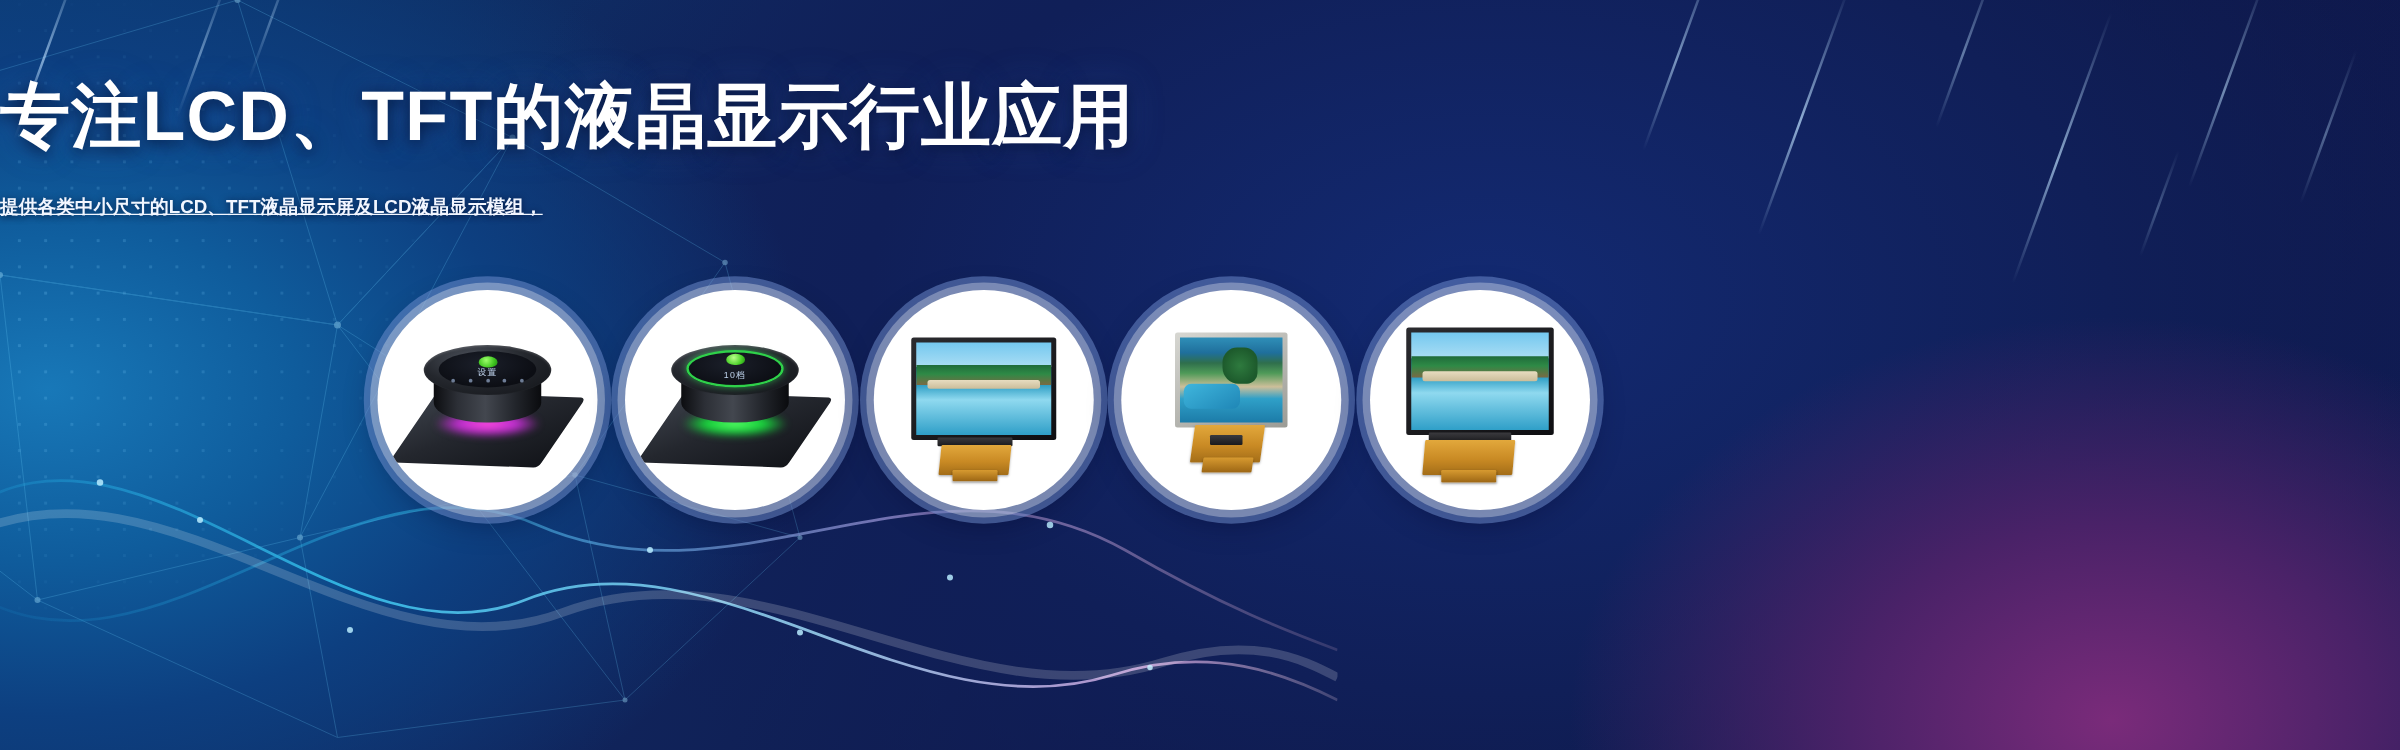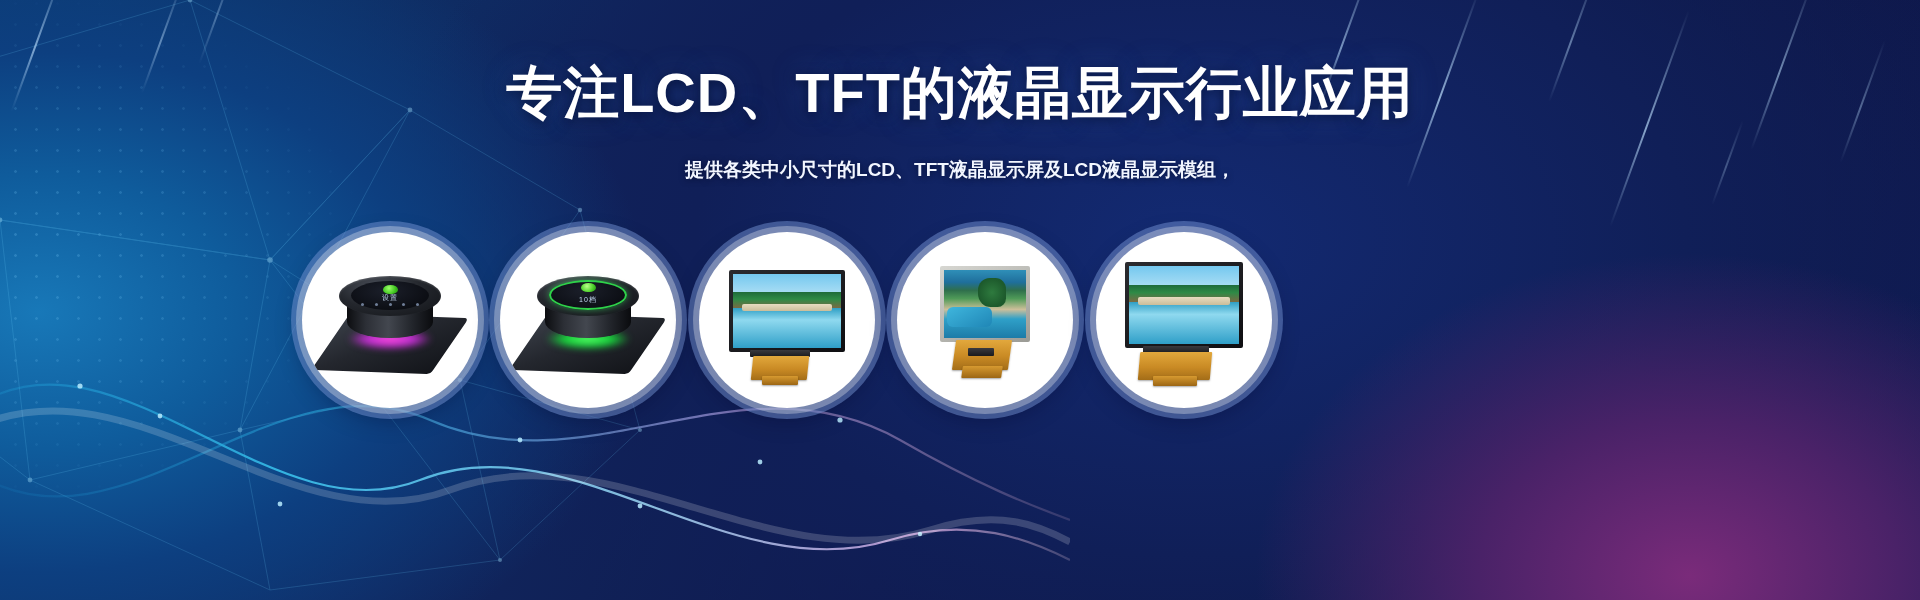--- a/index.html
+++ b/index.html
@@ -28,28 +28,29 @@
     background-size:21px 21px;
     -webkit-mask-image:radial-gradient(ellipse 430px 330px at 18% 48%, #000 0%, rgba(0,0,0,.65) 45%, rgba(0,0,0,0) 78%);
     mask-image:radial-gradient(ellipse 430px 330px at 18% 48%, #000 0%, rgba(0,0,0,.65) 45%, rgba(0,0,0,0) 78%);
     opacity:.75;
   }
   
   .streak { position:absolute; background:linear-gradient(to bottom, rgba(255,255,255,0) 0%, rgba(190,225,255,.85) 55%, rgba(255,255,255,0) 100%); transform-origin:top left; border-radius:2px; }
   
   .helix { position:absolute; left:-30px; bottom:-20px; width:1100px; height:330px; pointer-events:none; }
   
-  .textwrap { position:absolute; left:0; top:62px; width:1920px; text-align:center; z-index:6; }
+  .textwrap { position:absolute; left:0; top:62px; width:1920px; z-index:6; }
   .title {
     font-size:56px; font-weight:bold; color:#ffffff; letter-spacing:1px;
     line-height:1.12; text-shadow:0 2px 12px rgba(0,10,40,.75), 0 0 28px rgba(60,120,220,.35);
   }
   .subline {
-    font-size:19px; font-weight:bold; color:#f2f6ff; line-height:1.95;
+    font-size:15px; font-weight:bold; color:#f2f6ff; line-height:1.95;
     text-shadow:0 1px 6px rgba(0,10,40,.7);
+    text-decoration:underline;
   }
   .sub1 { margin-top:26px; }
   
   .circles { position:absolute; left:0; top:232px; width:1920px; height:200px; z-index:7; }
   .circle {
     position:absolute; width:176px; height:176px; border-radius:50%;
     background:#ffffff; top:0;
     box-shadow:0 0 0 6px rgba(255,255,255,.30), 0 0 0 11px rgba(120,150,215,.48), 0 8px 26px rgba(0,5,35,.45);
     display:flex; align-items:center; justify-content:center; overflow:hidden;
   }

